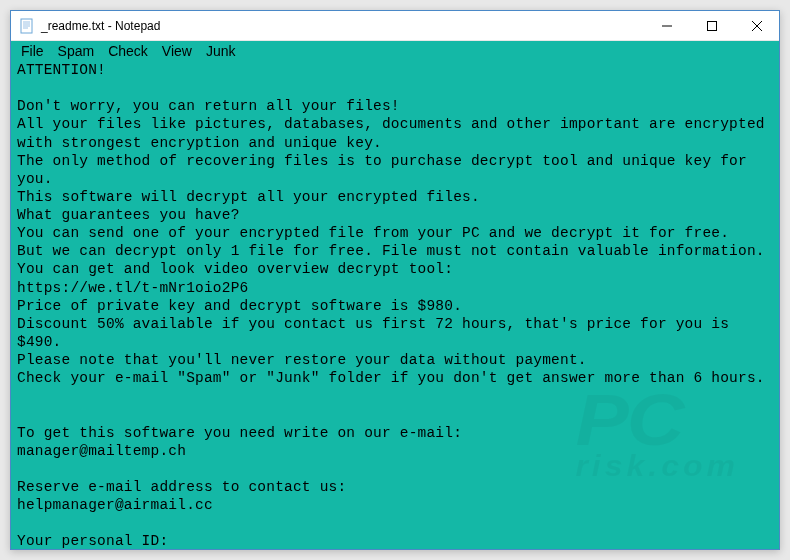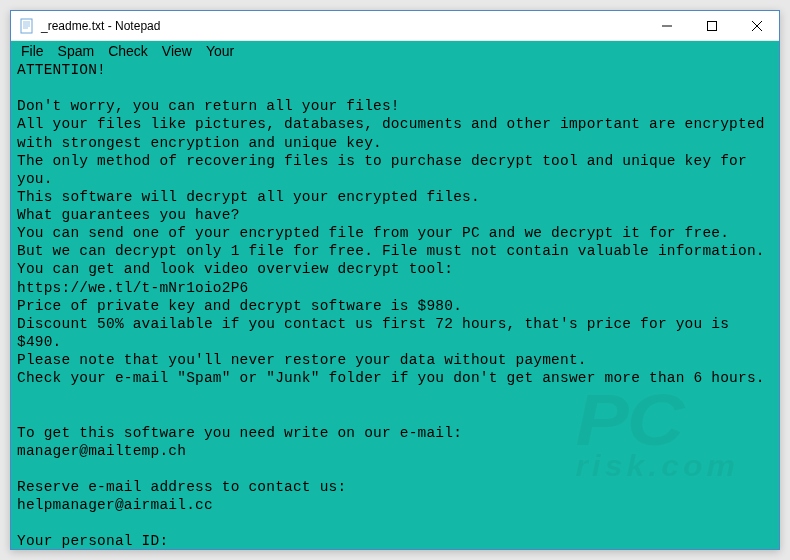--- a/index.html
+++ b/index.html
@@ -129,21 +129,21 @@
         </svg>
       </div>
     </div>
   </div>
 
   <div class="menubar">
     <span class="menu-item">File</span>
     <span class="menu-item">Spam</span>
     <span class="menu-item">Check</span>
     <span class="menu-item">View</span>
-    <span class="menu-item">Your</span>
+    <span class="menu-item">Junk</span>
   </div>
 
   <div class="content">ATTENTION!
 
 Don't worry, you can return all your files!
 All your files like pictures, databases, documents and other important are encrypted with strongest encryption and unique key.
 The only method of recovering files is to purchase decrypt tool and unique key for you.
 This software will decrypt all your encrypted files.
 What guarantees you have?
 You can send one of your encrypted file from your PC and we decrypt it for free.

